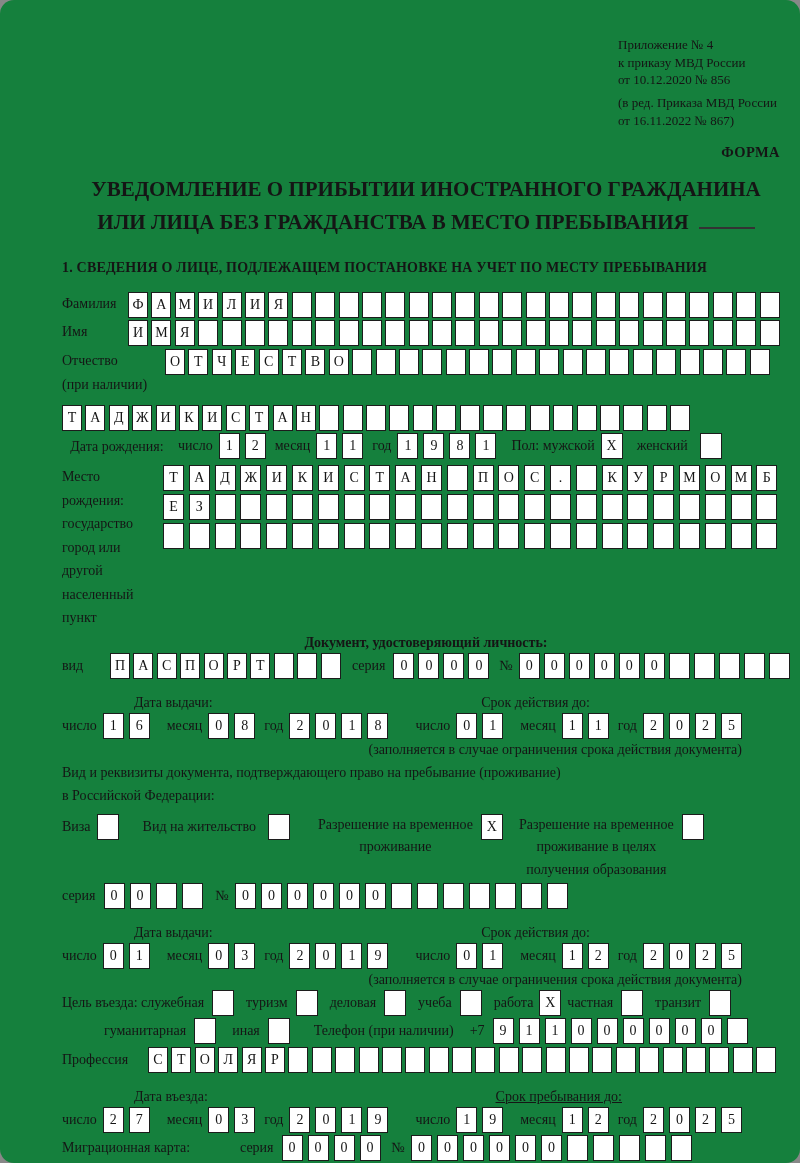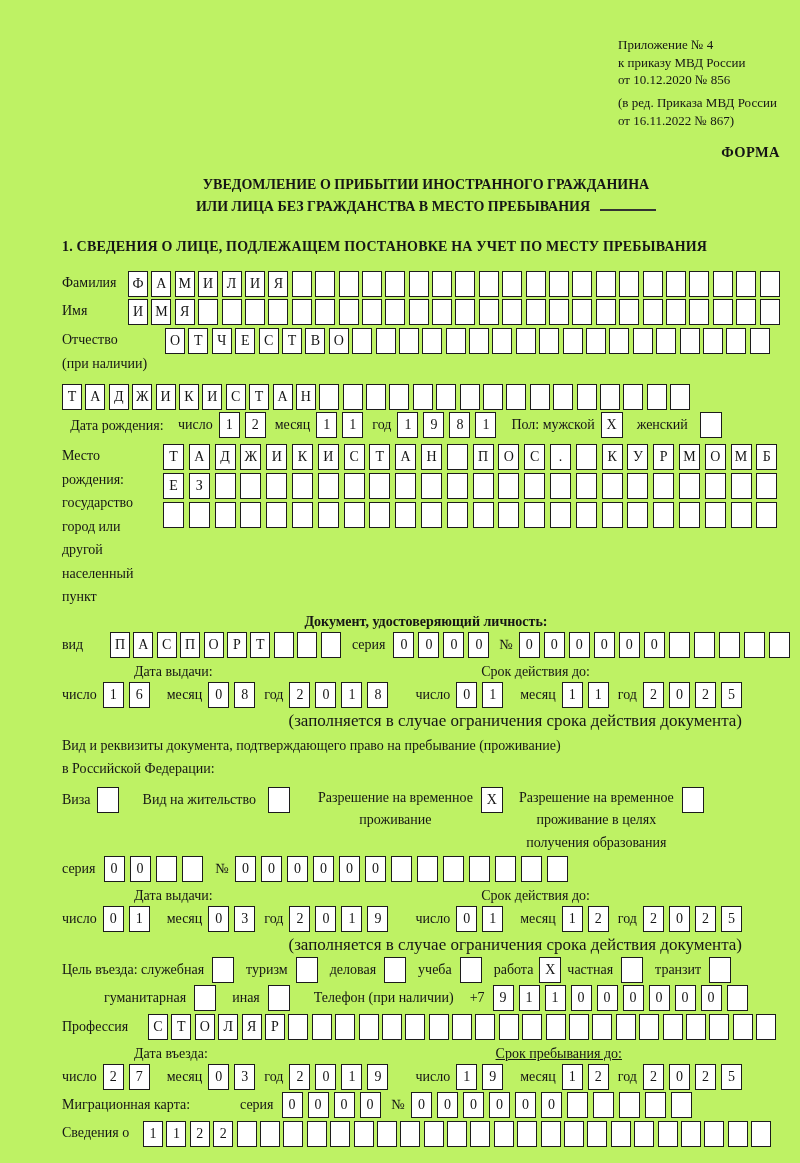--- a/index.html
+++ b/index.html
@@ -1,26 +1,26 @@
 <!DOCTYPE html>
 <html><head>
 <meta charset="utf-8">
 <style>
   html,body{margin:0;padding:0;background:#888;}
   .page{
-    width:800px;height:1163px;background:#bef264;color:#151515;
+    width:800px;height:1163px;background:#15803d;color:#151515;
     font-family:"Liberation Serif", serif;font-size:14px;
-    box-sizing:border-box;padding:36px 10px 0 62px;position:relative;overflow:hidden;
+    box-sizing:border-box;padding:36px 10px 0 62px;position:relative;overflow:hidden;border-radius:14px;
   }
   
   .annex{margin-left:556px;font-size:13px;line-height:1.36;}
   .annex .gap{height:5px;}
   .forma{margin-top:15px;text-align:right;padding-right:10px;font-weight:bold;font-size:14.5px;letter-spacing:.4px;}
   
-  .title{margin-top:13px;text-align:center;font-weight:bold;font-size:14px;line-height:1.5;}
+  .title{margin-top:13px;text-align:center;font-weight:bold;font-size:21px;line-height:1.5;}
   .blank-line{display:inline-block;width:56px;border-bottom:2.2px solid #333;margin-left:10px;height:1em;vertical-align:baseline;}
   .sec1{margin-top:22px;font-weight:bold;font-size:14px;letter-spacing:.2px;}
   
   .frow{display:flex;align-items:flex-start;margin-top:2px;}
   .flabel{flex:none;line-height:23.5px;}
   .w66{width:66px;}.w86{width:86px;}.w101{width:101px;}.w103{width:103px;}.w81{width:81px;}.w110{width:110px;text-align:center;}.w178{width:178px;}
   .mt3{margin-top:3px;}.mt6{margin-top:6px;}.mt9{margin-top:9px;}.mt10{margin-top:10px;}.mt16{margin-top:16px;}.mt22{margin-top:22px;}
   .ml6{margin-left:6px;}.ml8{margin-left:8px;}.ml12{margin-left:12px;}.ml14{margin-left:14px;}.ml16{margin-left:16px;}
   .ml24{margin-left:24px;}.ml28{margin-left:28px;}.ml42{margin-left:42px;}
   
@@ -29,31 +29,31 @@
         border:1.6px solid #1c1c1c;margin-right:3.4px;text-align:center;
         font-size:14px;line-height:23px;background:#fff;}
   .cells.wide .cell{width:21px;margin-right:4.8px;}
   .cells.num .cell{width:21px;margin-right:4px;}
   .cells.dates .cell{width:21px;margin-right:5px;}
   .cellcol .cells{display:flex;margin-top:0;}
   .cellcol .cells + .cells{margin-top:3px;}
   .chk{box-sizing:border-box;flex:none;display:inline-block;width:22px;height:26px;
        border:1.6px solid #1c1c1c;text-align:center;font-size:14px;line-height:23px;background:#fff;}
   
-  .dhead{display:flex;margin-top:6px;}
+  .dhead{display:flex;margin-top:16px;}
   .dhead .h1{margin-left:72px;}
   .dhead .h2{margin-left:auto;}
   .dhead .h2.doc{margin-right:200px;}
   .dhead .h2.entry{margin-right:168px;text-decoration:underline;}
   .drow{display:flex;align-items:center;margin-top:2px;}
   .dg{display:inline-flex;align-items:center;flex:none;}
   .dg .dl{margin-right:6px;}
   .dg .cells{margin-right:4px;}
   .dg2{margin-left:18px;}
-  .fnote{font-size:17px;text-align:right;padding-right:48px;margin-top:3px;}
+  .fnote{font-size:14px;text-align:right;padding-right:48px;margin-top:3px;}
   .docheading{margin-top:5px;text-align:center;font-weight:bold;font-size:14px;}
   .plain{margin-top:7px;}
   .optrow{margin-top:10px;align-items:flex-start;}
   .optblock{display:inline-block;text-align:center;line-height:1.6;flex:none;}
   .inlbl{flex:none;line-height:26px;}
   .reps{display:flex;align-items:flex-start;margin-top:3px;}
 </style>
 </head>
 <body>
 

